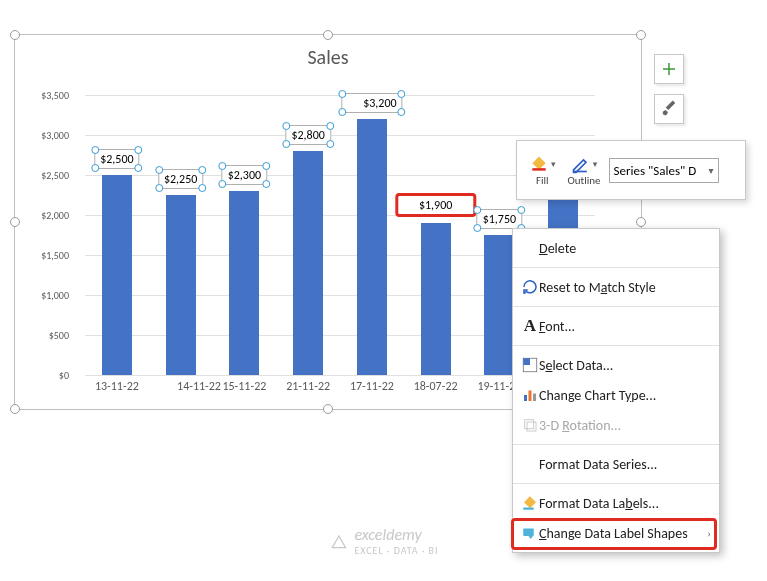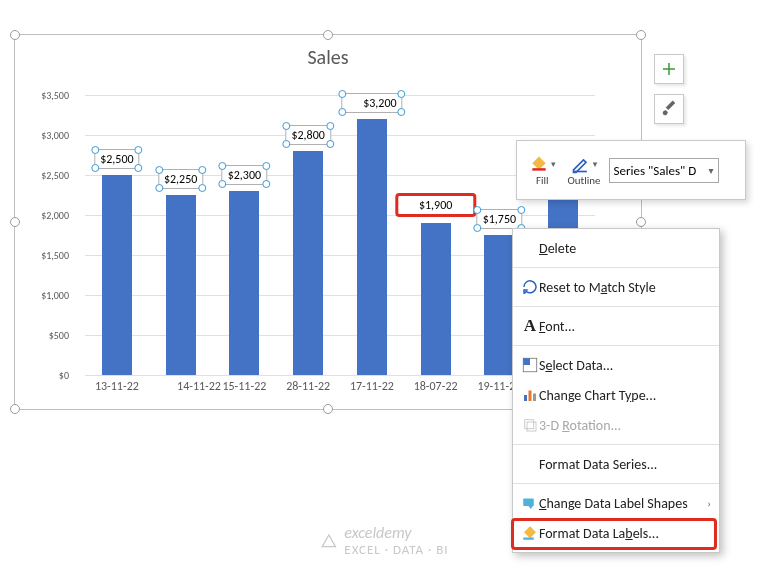--- a/index.html
+++ b/index.html
@@ -48,21 +48,21 @@
 .context-menu { position: absolute; left: 512px; top: 228px; width: 208px; background: #fff; border: 1px solid #c8c8c8; box-shadow: 3px 3px 8px rgba(0,0,0,0.25); padding: 4px 0; z-index: 10; font-size: 14px; }
 .cm-item { display: flex; align-items: center; padding: 6px 8px; color: #222; cursor: default; }
 .cm-item.disabled { color: #a8a8a8; }
 .cm-icon { width: 18px; height: 18px; display: flex; align-items: center; justify-content: center; flex-shrink: 0; }
 .cm-sep { height: 1px; background: #e0e0e0; margin: 4px 0; }
 .cm-sub { margin-left: auto; font-size: 11px; color: #666; }
 .cm-highlight { position: absolute; border: 3px solid #e02b20; border-radius: 4px; pointer-events: none; }
 .underline { text-decoration: underline; }
 
 .watermark { position: absolute; left: 50%; bottom: 24px; transform: translateX(-50%); font-size: 16px; color: #c8c8c8; font-style: italic; display: flex; align-items: center; gap: 6px; }
-.watermark .sub { font-size: 13px; letter-spacing: 1px; font-style: normal; display: block; }
+.watermark .sub { font-size: 10px; letter-spacing: 1px; font-style: normal; display: block; }
 </style>
 </head>
 <body>
 
 <div class="frame">
   <div class="handle-circle h-tl"></div>
   <div class="handle-circle h-tr"></div>
   <div class="handle-circle h-bl"></div>
   <div class="handle-circle h-br"></div>
   <div class="handle-circle h-tm"></div>
@@ -104,21 +104,21 @@
       <div class="bar" style="left: 350.625px; height: 152px;"></div>
       <div class="data-label highlight-red" style="left: 350.625px; top: 128px; padding: 2px 21px;">$1,900</div>
       <div class="bar" style="left: 414.375px; height: 140px;"></div>
       <div class="data-label" style="left: 414.375px; top: 140px;">$1,750<div class="sel-dot sd-tl"></div><div class="sel-dot sd-tr"></div><div class="sel-dot sd-bl"></div><div class="sel-dot sd-br"></div></div>
       <div class="bar" style="left: 478.125px; height: 184px;"></div>
     </div>
   <div class="x-axis">
       <div class="x-tick" style="left: 31.875px;">13-11-22</div>
       <div class="x-tick" style="left: 90px; margin-left: 24px;">14-11-22</div>
       <div class="x-tick" style="left: 159.375px;">15-11-22</div>
-      <div class="x-tick" style="left: 223.125px;">28-11-22</div>
+      <div class="x-tick" style="left: 223.125px;">21-11-22</div>
       <div class="x-tick" style="left: 286.875px;">17-11-22</div>
       <div class="x-tick" style="left: 350.625px;">18-07-22</div>
       <div class="x-tick" style="left: 414.375px;">19-11-22</div>
       <div class="x-tick" style="left: 478.125px;">20-11-22</div>
     </div>
 </div>
 
 <div class="floating-buttons">
   <div class="fb">
     <svg viewBox="0 0 24 24">
@@ -209,35 +209,35 @@
   </div>
   <div class="cm-sep"></div>
   <div class="cm-item">
     <span class="cm-icon"></span>
     <span>Format Data Series...</span>
   </div>
   <div class="cm-sep"></div>
   <div class="cm-item">
     <span class="cm-icon">
         <svg viewBox="0 0 24 24">
+          <path d="M12 3l8 8-8 8-8-8z" fill="#f4b942"></path>
+          <rect x="3" y="18" width="14" height="3" fill="#4fb3d9"></rect>
+        </svg>
+      </span>
+    <span>Format Data La<span class="underline">b</span>els...</span>
+  </div>
+  <div class="cm-item">
+    <span class="cm-icon">
+        <svg viewBox="0 0 24 24">
           <rect x="3" y="6" width="14" height="10" fill="#4fb3d9" rx="1"></rect>
           <path d="M10 16l3 4 3-4" fill="#4fb3d9"></path>
         </svg>
       </span>
     <span><span class="underline">C</span><span>hange Data Label Shapes</span></span>
     <span class="cm-sub">›</span>
-  </div>
-  <div class="cm-item">
-    <span class="cm-icon">
-        <svg viewBox="0 0 24 24">
-          <path d="M12 3l8 8-8 8-8-8z" fill="#f4b942"></path>
-          <rect x="3" y="18" width="14" height="3" fill="#4fb3d9"></rect>
-        </svg>
-      </span>
-    <span>Format Data La<span class="underline">b</span>els...</span>
   </div>
   <div class="cm-highlight" style="left:-2px;bottom:2px;width:206px;height:32px"></div>
 </div>
 
 <div class="watermark">
   <svg width="20" height="20" viewBox="0 0 24 24">
       <path d="M4 20 L12 6 L20 20 Z" fill="none" stroke="#c8c8c8" stroke-width="1.5"></path>
     </svg>
   <div>
     <span>exceldemy</span>

